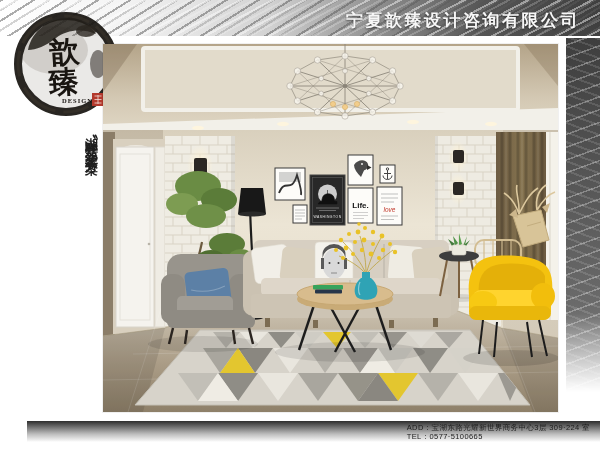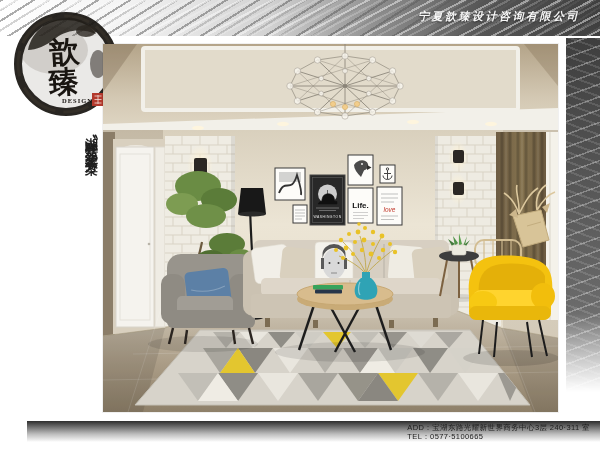--- a/index.html
+++ b/index.html
@@ -5,22 +5,22 @@
   html,body{margin:0;padding:0;background:#fff;}
   .page{position:relative;width:600px;height:450px;background:#fff;overflow:hidden;
         font-family:"Liberation Sans",sans-serif;}
 
   
   .top-strip{position:absolute;left:0;top:0;width:600px;height:36px;
     background:
       repeating-linear-gradient(152deg, rgba(255,255,255,0) 0 7px, rgba(255,255,255,.45) 7px 9px, rgba(255,255,255,0) 9px 13px, rgba(255,255,255,.2) 13px 15px),
       repeating-linear-gradient(148deg, rgba(90,90,90,.5) 0 2px, rgba(255,255,255,0) 2px 8px, rgba(130,130,130,.35) 8px 10px, rgba(255,255,255,0) 10px 17px),
       linear-gradient(90deg,#ffffff 0%,#f4f4f4 20%,#d2d2d2 45%,#929292 62%,#565656 80%,#3f3f3f 100%);}
-  .company{position:absolute;right:20px;top:9px;color:#f7f7f7;font-size:11px;
-    letter-spacing:2.5px;font-style:italic;font-weight:600;text-shadow:0 1px 2px rgba(0,0,0,.55);}
+  .company{position:absolute;right:20px;top:9px;color:#f7f7f7;font-size:17px;
+    letter-spacing:2.5px;font-weight:600;text-shadow:0 1px 2px rgba(0,0,0,.55);}
 
   
   .right-band{position:absolute;left:566px;top:38px;width:34px;height:354px;
     background:
       repeating-linear-gradient(160deg, rgba(255,255,255,0) 0 6px, rgba(255,255,255,.3) 6px 7.5px, rgba(255,255,255,0) 7.5px 12px),
       repeating-linear-gradient(20deg, rgba(255,255,255,.12) 0 2px, rgba(0,0,0,0) 2px 9px),
       linear-gradient(180deg,#3e3e3e,#565656 40%,#6a6a6a 75%,#8d8d8d);
     -webkit-mask-image:linear-gradient(180deg,#000 0%,#000 78%,transparent 100%);
     mask-image:linear-gradient(180deg,#000 0%,#000 78%,transparent 100%);}
 
@@ -476,18 +476,18 @@
             <line x1="436" y1="276" x2="444" y2="312"></line>
           <line x1="394" y1="278" x2="391" y2="313"></line>
             <line x1="424" y1="278" x2="429" y2="313"></line>
         </g>
       </g>
     </svg>
   </div>
 
   <div class="bottom-bar">
     <div class="contact">
-      <div>ADD：宝湖东路光耀新世界商务中心3层 240·311 室</div>
+      <div>ADD：宝湖东路光耀新世界商务中心3层 309·224 室</div>
       <div>TEL：0577·5100665</div>
     </div>
   </div>
 
 </div>
 
 </body></html>

